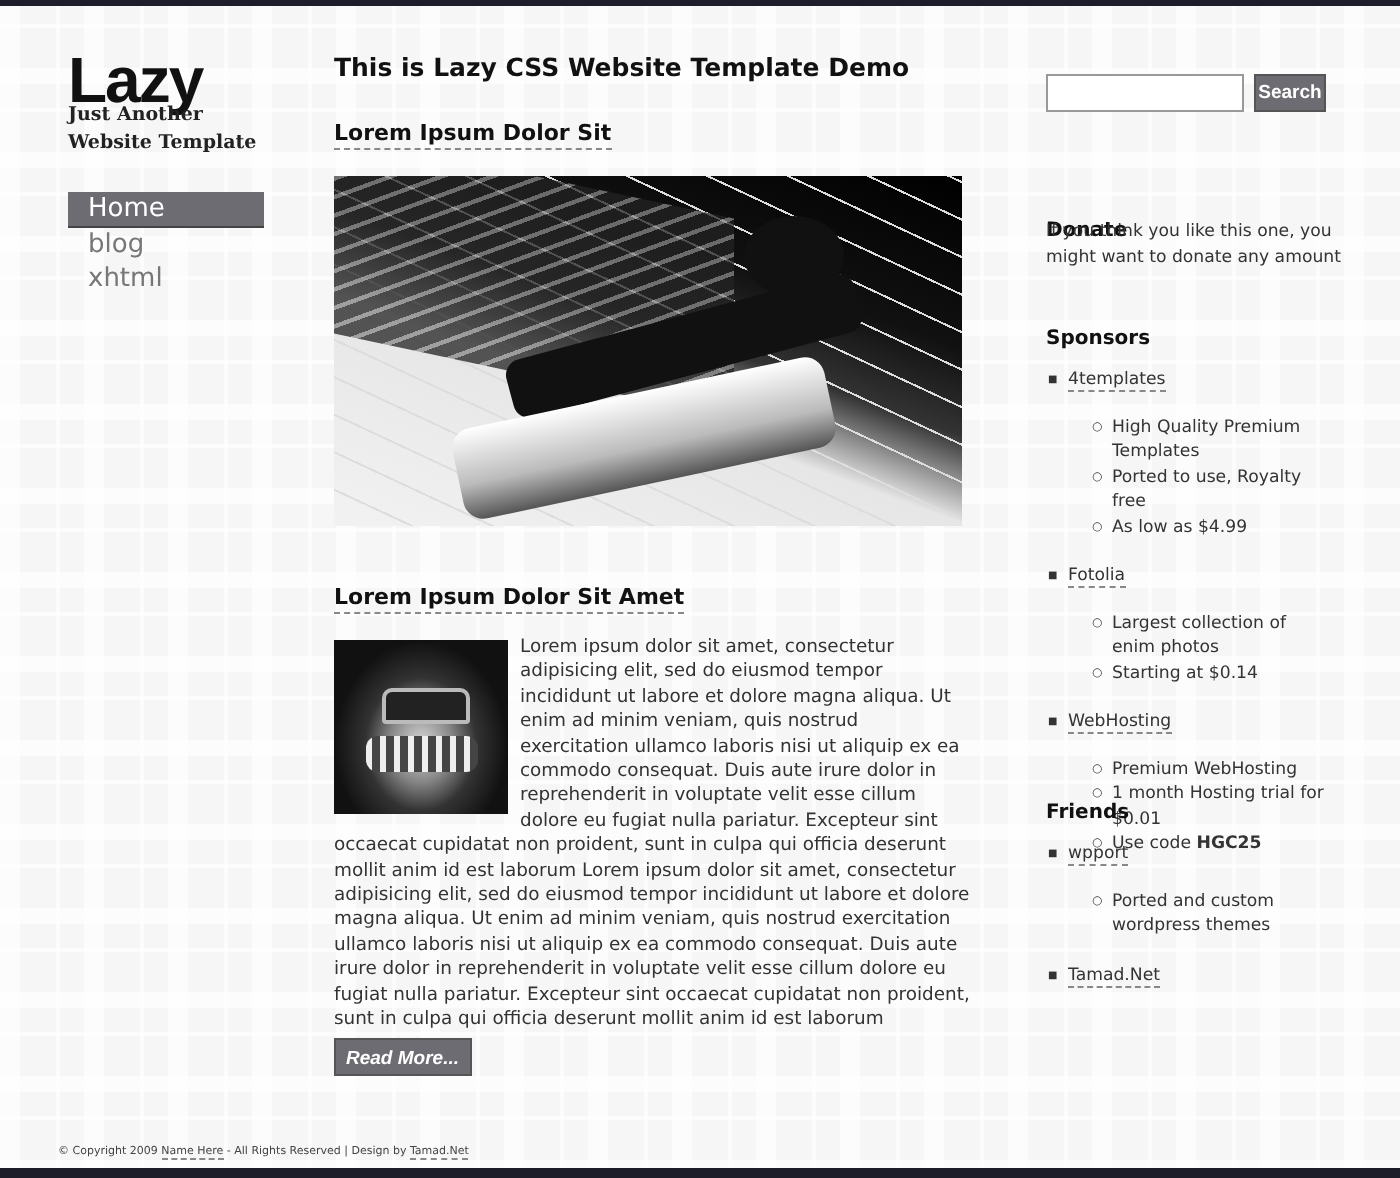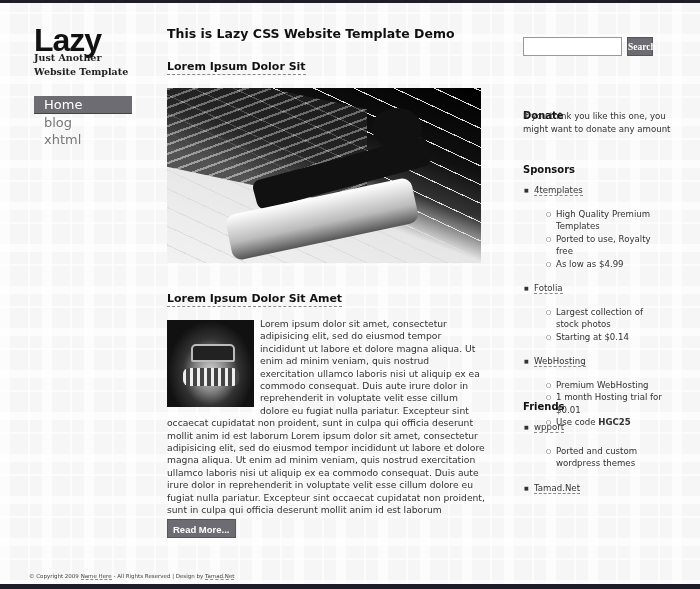--- a/index.html
+++ b/index.html
@@ -47,25 +47,25 @@
       overflow: hidden;
     }
     .truck-img .grille { position: absolute; left: 16px; top: 48px; width: 56px; height: 18px; border-radius: 6px; background: repeating-linear-gradient(90deg, #eee 0 3px, #444 3px 7px); }
     .truck-img .windshield { position: absolute; left: 24px; top: 24px; width: 40px; height: 14px; border-radius: 5px 5px 2px 2px; background: #222; border: 2px solid #bbb; }
 
     .post-body {
       position: absolute; left: 167px; top: 318px; width: 318px;
       font-size: 9.2px; line-height: 12.4px; color: #333;
     }
     .post-body .float-space { float: left; width: 93px; height: 95px; }
-    .read-more { position: absolute; left: 167px; top: 519px; padding: 0 5px; height: 19px; line-height: 19px; font-size: 9.5px; font-weight: bold; background: #6d6c73; color: #fff; border: 1px solid #555; cursor: pointer; }
+    .read-more { position: absolute; left: 167px; top: 519px; padding: 0 5px; height: 19px; line-height: 19px; font-size: 9.5px; font-weight: bold; background: #6d6c73; color: #fff; border: 1px solid #555; cursor: pointer; font-style: italic; }
 
     
     .search-input { position: absolute; left: 523px; top: 37px; width: 99px; height: 17px; border: 1px solid #999; background: #fff; padding: 0; box-sizing: border-box; height: 19px; }
-    .search-button { position: absolute; left: 627px; top: 37px; width: 26px; height: 19px; background: #6d6c73; color: #fff; border: 1px solid #555; font-size: 9.5px; font-weight: bold; padding: 0; cursor: pointer; font-family: Liberation Serif, serif; }
+    .search-button { position: absolute; left: 627px; top: 37px; width: 36px; height: 19px; background: #6d6c73; color: #fff; border: 1px solid #555; font-size: 9.5px; font-weight: bold; padding: 0; cursor: pointer; font-family: Liberation Sans, sans-serif; }
     .widget-title { position: absolute; left: 523px; font-size: 10px; font-weight: bold; color: #111; }
     .donate-title { top: 87px; margin-top: 23px; }
     .donate-text { position: absolute; left: 523px; top: 110px; width: 150px; font-size: 8.6px; line-height: 13px; color: #333; }
     .sponsors-title { top: 164px; }
     .friends-title { top: 401px; }
     .widget-list { position: absolute; left: 523px; width: 155px; font-size: 8.6px; line-height: 12.5px; color: #333; margin: 0; padding: 0; list-style: none; }
     .widget-list > li { position: relative; padding-left: 11px; margin-bottom: 12px; }
     .widget-list > li::before { content: "■"; position: absolute; left: 1px; top: 0; font-size: 5px; color: #333; }
     .widget-list a { color: #333; text-decoration: none; border-bottom: 1px dashed #888; }
     .widget-list ul { list-style: none; margin: 11px; padding: 0; }
@@ -123,21 +123,21 @@
     <a>4templates</a>
     <ul>
       <li>High Quality Premium Templates</li>
       <li>Ported to use, Royalty free</li>
       <li>As low as $4.99</li>
     </ul>
   </li>
   <li>
     <a>Fotolia</a>
     <ul>
-      <li>Largest collection of stock photos</li>
+      <li>Largest collection of enim photos</li>
       <li>Starting at $0.14</li>
     </ul>
   </li>
   <li>
     <a>WebHosting</a>
     <ul>
       <li>Premium WebHosting</li>
       <li>1 month Hosting trial for $0.01</li>
       <li><span>Use code </span><b>HGC25</b></li>
     </ul>

